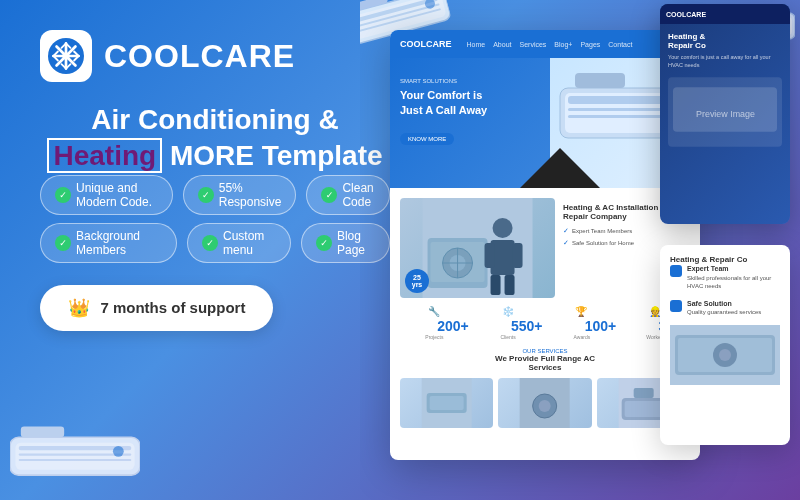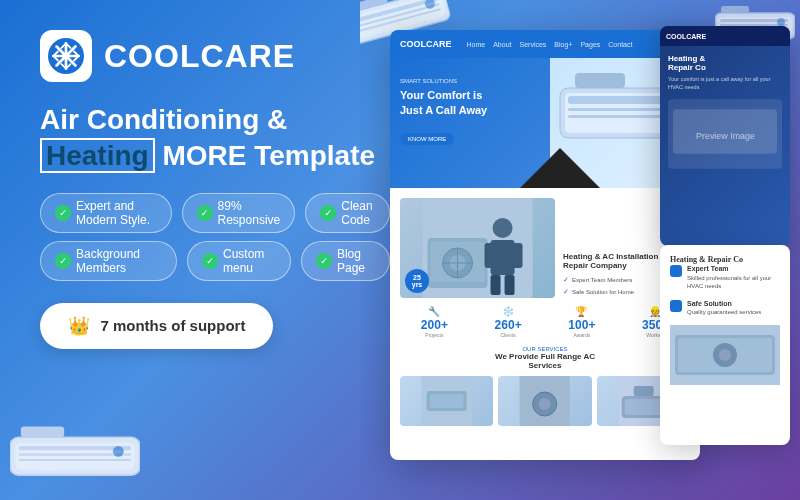--- a/index.html
+++ b/index.html
@@ -51,28 +51,28 @@
       font-weight: 800;
       color: #fff;
       letter-spacing: 1px;
     }
 
     .main-title {
       font-size: 28px;
       font-weight: 700;
       color: #fff;
       line-height: 1.3;
-      margin-bottom: 18px;
+      text-align: center;
     }
 
     .highlight-word {
       display: inline;
       border: 2px solid #fff;
       padding: 0 4px;
-      color: #0c4a6e;
+      color: #701a75;
     }
 
     .features-grid {
       display: flex;
       flex-direction: column;
       gap: 8px;
       margin-bottom: 22px;
     }
 
     .features-row {
@@ -240,21 +240,20 @@
     }
 
     .preview-content {
       padding: 10px;
     }
 
     .preview-split {
       display: flex;
       gap: 8px;
       margin-bottom: 8px;
-      align-items: flex-end;
     }
 
     .preview-left-col {
       width: 55%;
     }
 
     .preview-right-col {
       width: 45%;
     }
 
@@ -324,23 +323,24 @@
       text-align: center;
       flex: 1;
     }
 
     .preview-stat-icon {
       font-size: 10px;
       margin-bottom: 1px;
     }
 
     .preview-stat-num {
-      font-size: 12px;
+      font-size: 14px;
       font-weight: 700;
       color: #1a6fd4;
+      text-align: right;
     }
 
     .preview-stat-label {
       font-size: 5px;
       color: #888;
     }
 
     .preview-services {
       margin-top: 8px;
       text-align: center;
@@ -368,21 +368,21 @@
     .preview-service-img {
       flex: 1;
       height: 50px;
       background: linear-gradient(135deg, #c0d8f0, #a0c0e0);
       border-radius: 4px;
     }
 
     
     .preview-secondary {
       position: absolute;
-      top: 26px;
+      top: 4px;
       left: 300px;
       width: 130px;
       height: 220px;
       background: linear-gradient(135deg, #1a3a7a, #2a5ab0);
       border-radius: 8px;
       overflow: hidden;
       box-shadow: 0 8px 30px rgba(0,0,0,0.3);
     }
 
     .preview-sec-nav {
@@ -430,21 +430,20 @@
     }
 
     .preview-third-content {
       padding: 10px;
     }
 
     .preview-third-title {
       font-size: 8px;
       font-weight: 700;
       color: #333;
-      font-family: Liberation Serif, serif;
     }
 
     .preview-third-item {
       display: flex;
       align-items: flex-start;
       gap: 5px;
       margin-bottom: 8px;
     }
 
     .preview-third-dot {
@@ -531,25 +530,25 @@
 
   <div class="main-title">
     <span>Air Conditioning &amp;</span><br>
     <span class="highlight-word">Heating</span><span> MORE Template</span>
   </div>
 
   <div class="features-grid">
     <div class="features-row">
       <div class="feature-badge">
         <div class="check-icon">✓</div>
-        <span>Expert and Modern Style.</span>
+        <span>Unique and Modern Code.</span>
       </div>
       <div class="feature-badge">
         <div class="check-icon">✓</div>
-        <span>89% Responsive</span>
+        <span>55% Responsive</span>
       </div>
       <div class="feature-badge">
         <div class="check-icon">✓</div>
         <span>Clean Code</span>
       </div>
     </div>
     <div class="features-row">
       <div class="feature-badge">
         <div class="check-icon">✓</div>
         <span>Background Members</span>
@@ -688,21 +687,21 @@
       </div>
 
       <div class="preview-stats-row">
         <div class="preview-stat">
           <div class="preview-stat-icon">🔧</div>
           <div class="preview-stat-num">200+</div>
           <div class="preview-stat-label">Projects</div>
         </div>
         <div class="preview-stat">
           <div class="preview-stat-icon">❄️</div>
-          <div class="preview-stat-num">260+</div>
+          <div class="preview-stat-num">550+</div>
           <div class="preview-stat-label">Clients</div>
         </div>
         <div class="preview-stat">
           <div class="preview-stat-icon">🏆</div>
           <div class="preview-stat-num">100+</div>
           <div class="preview-stat-label">Awards</div>
         </div>
         <div class="preview-stat">
           <div class="preview-stat-icon">👷</div>
           <div class="preview-stat-num">350+</div>

